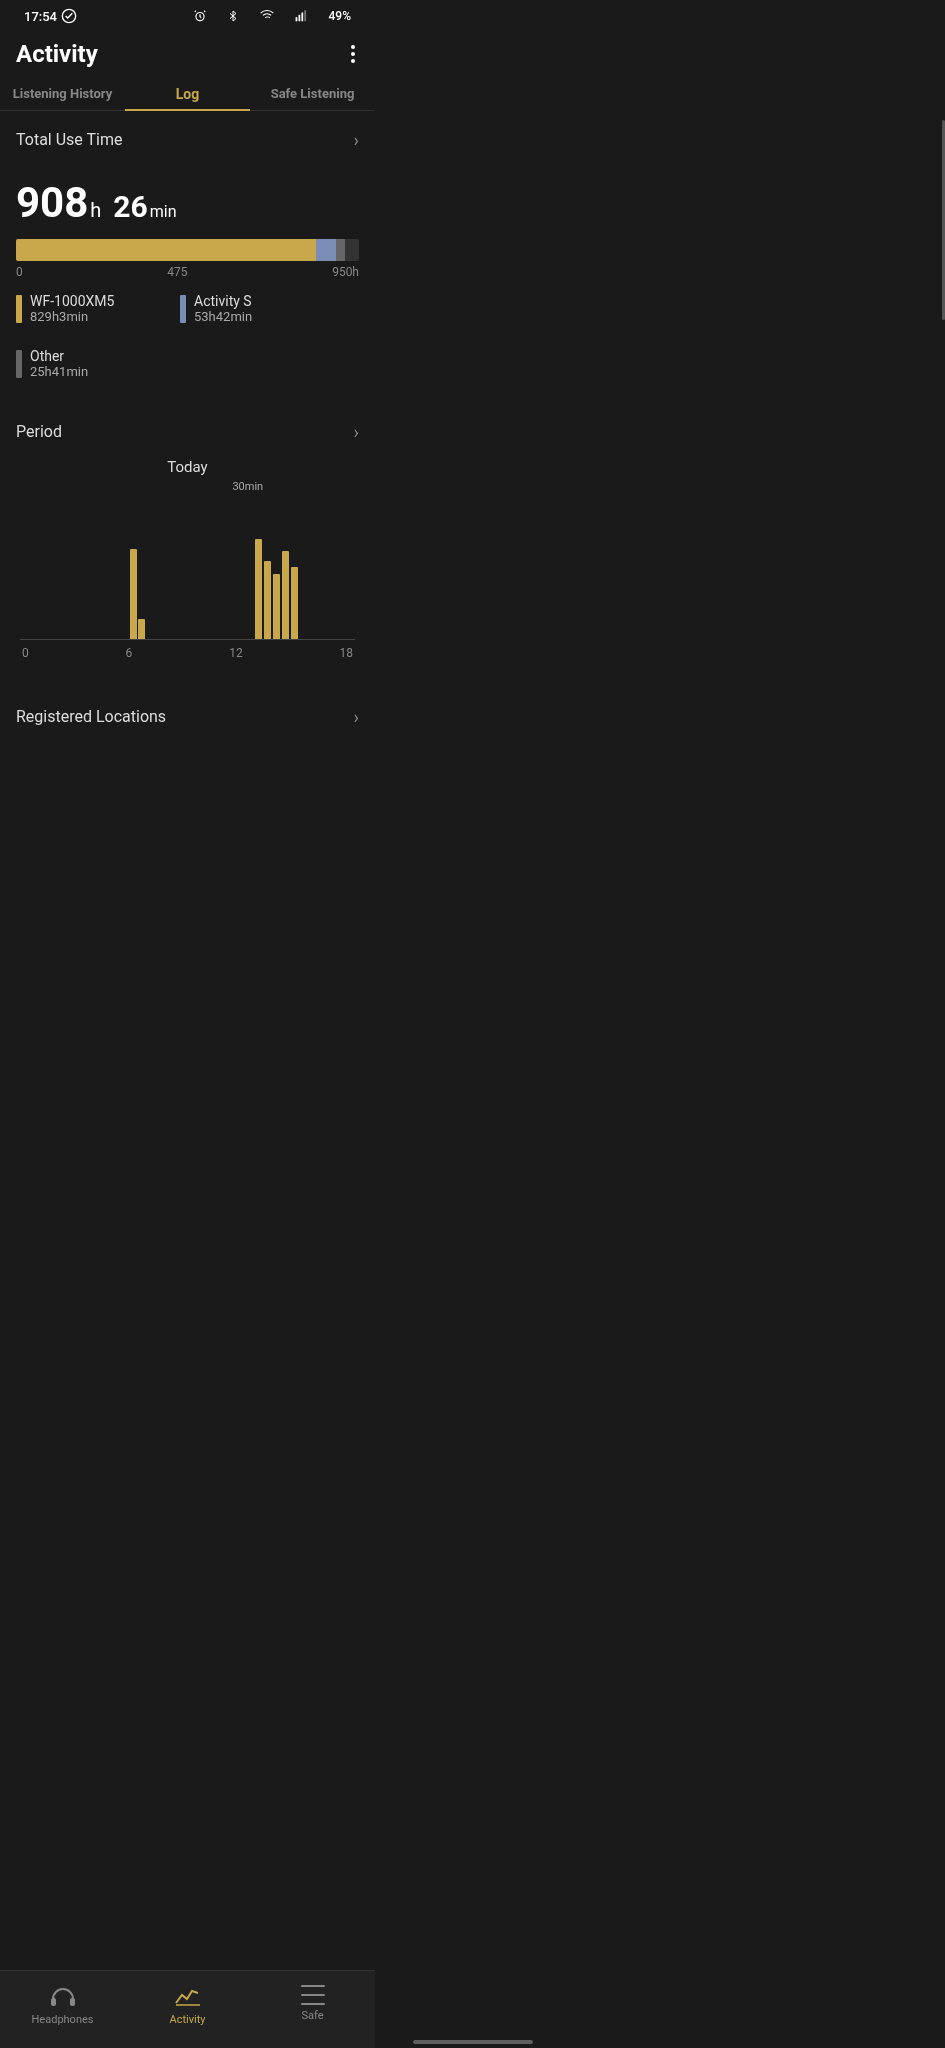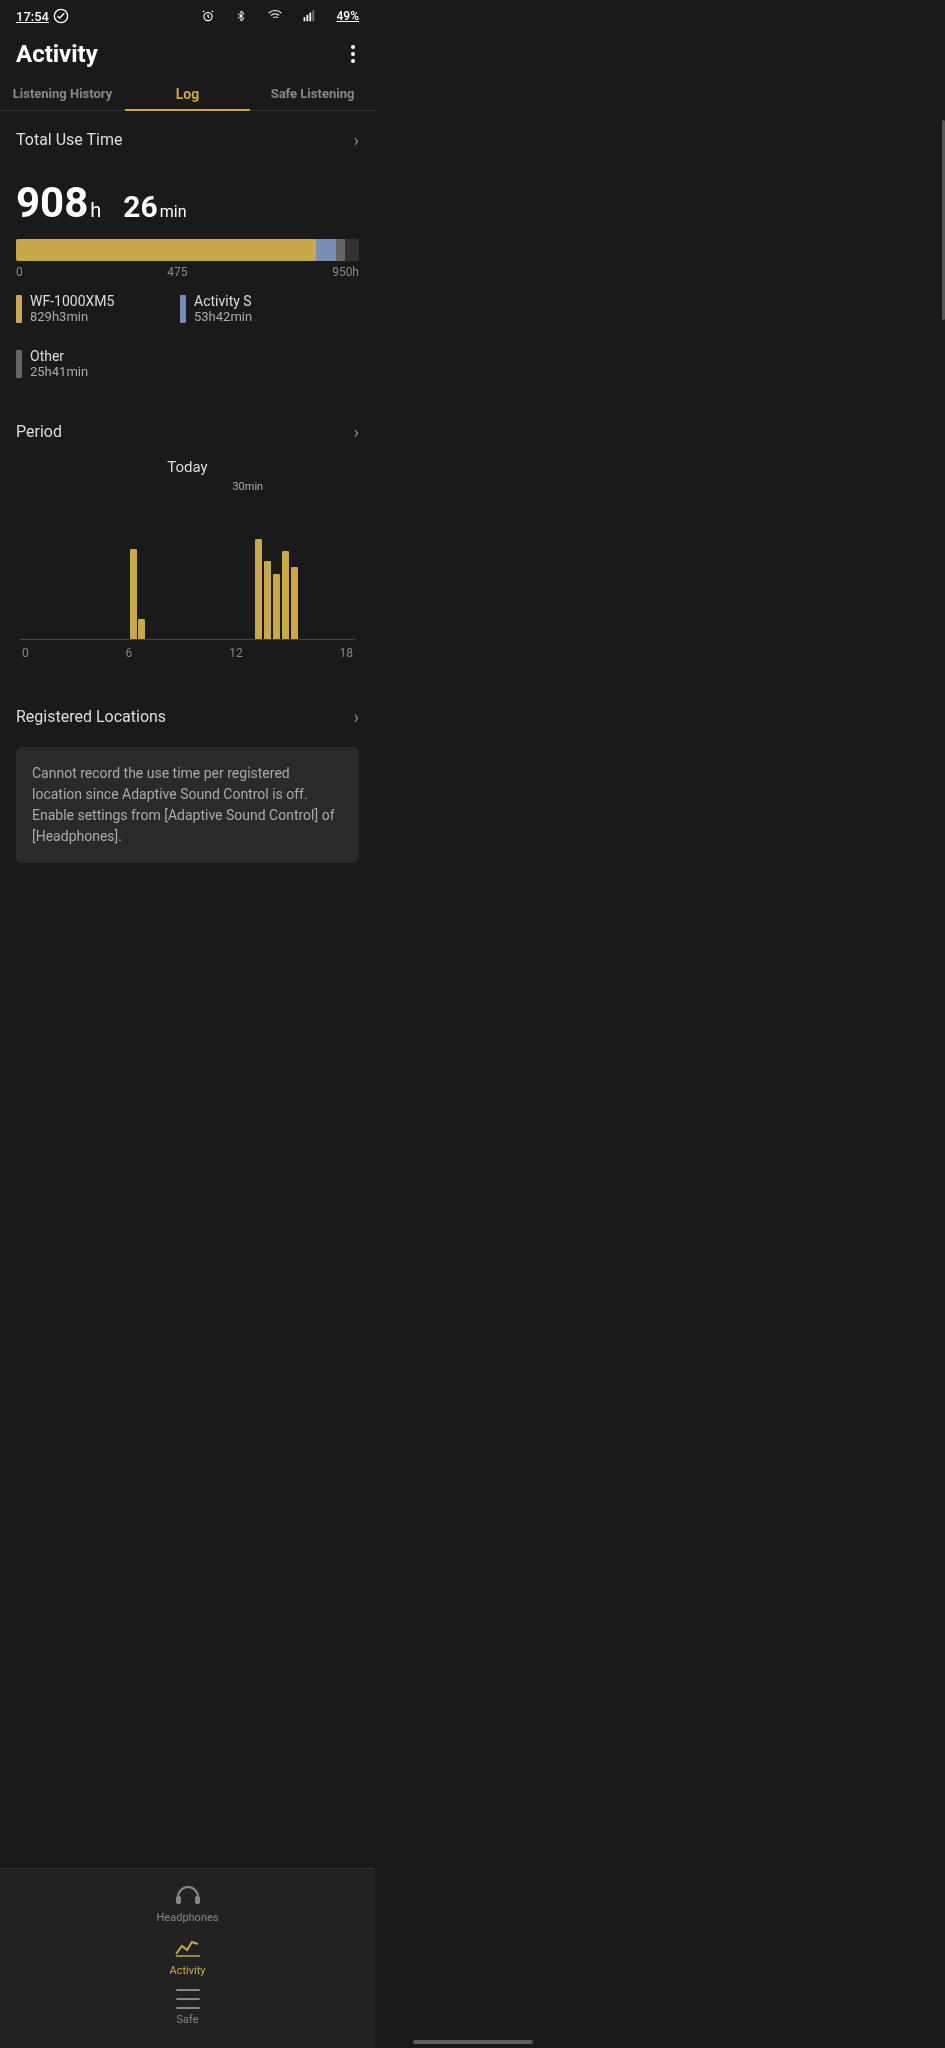--- a/index.html
+++ b/index.html
@@ -12,25 +12,24 @@
       min-height: 100vh;
       position: relative;
       overflow-x: hidden;
     }
 
     
     .status-bar {
       display: flex;
       justify-content: space-between;
       align-items: center;
-      padding: 8px 16px 4px;
+      padding: 8px 24px 4px;
       font-size: 13px;
       font-weight: 500;
       color: #fff;
-      text-decoration: underline;
     }
     .status-left { display: flex; align-items: center; gap: 4px; }
     .status-right { display: flex; align-items: center; gap: 20px; font-size: 11px; }
 
     
     .header {
       display: flex;
       justify-content: space-between;
       align-items: center;
       padding: 12px 16px 8px;
@@ -121,21 +120,21 @@
     }
     .time-h-label {
       font-size: 20px;
       font-weight: 400;
       color: #fff;
     }
     .time-mins {
       font-size: 30px;
       font-weight: 700;
       color: #fff;
-      margin-left: 20px;
+      margin-left: 10px;
     }
     .time-min-label {
       font-size: 16px;
       color: #fff;
     }
 
     
     .progress-container {
       margin-bottom: 6px;
     }
@@ -270,21 +269,20 @@
     .bottom-nav {
       position: fixed;
       bottom: 0;
       left: 0;
       right: 0;
       width: 375px;
       background: #222;
       display: flex;
       border-top: 1px solid #333;
       padding: 8px 0 16px;
-      flex-direction: column;
     }
     .nav-item {
       flex: 1;
       display: flex;
       flex-direction: column;
       align-items: center;
       gap: 4px;
       padding: 6px 0;
       cursor: pointer;
     }
@@ -481,23 +479,20 @@
         </div>
       </div>
     </div>
   </div>
 
   <div class="locations-section">
     <div class="section-row">
       <span class="section-title">Registered Locations</span>
       <span class="chevron">›</span>
     </div>
-    <div class="info-box">
-      <span>Cannot record the use time per registered location since Adaptive Sound Control is off. Enable settings from [Adaptive Sound Control] of [Headphones].</span>
-    </div>
   </div>
 
   <div class="bottom-spacer"></div>
 </div>
 
 <div class="bottom-nav">
 
   <div class="nav-item">
     <svg width="28" height="24" viewBox="0 0 28 24">
       <path d="M4 14c0-5.5 4.5-10 10-10s10 4.5 10 10" stroke="#888" stroke-width="2" fill="none"></path>

